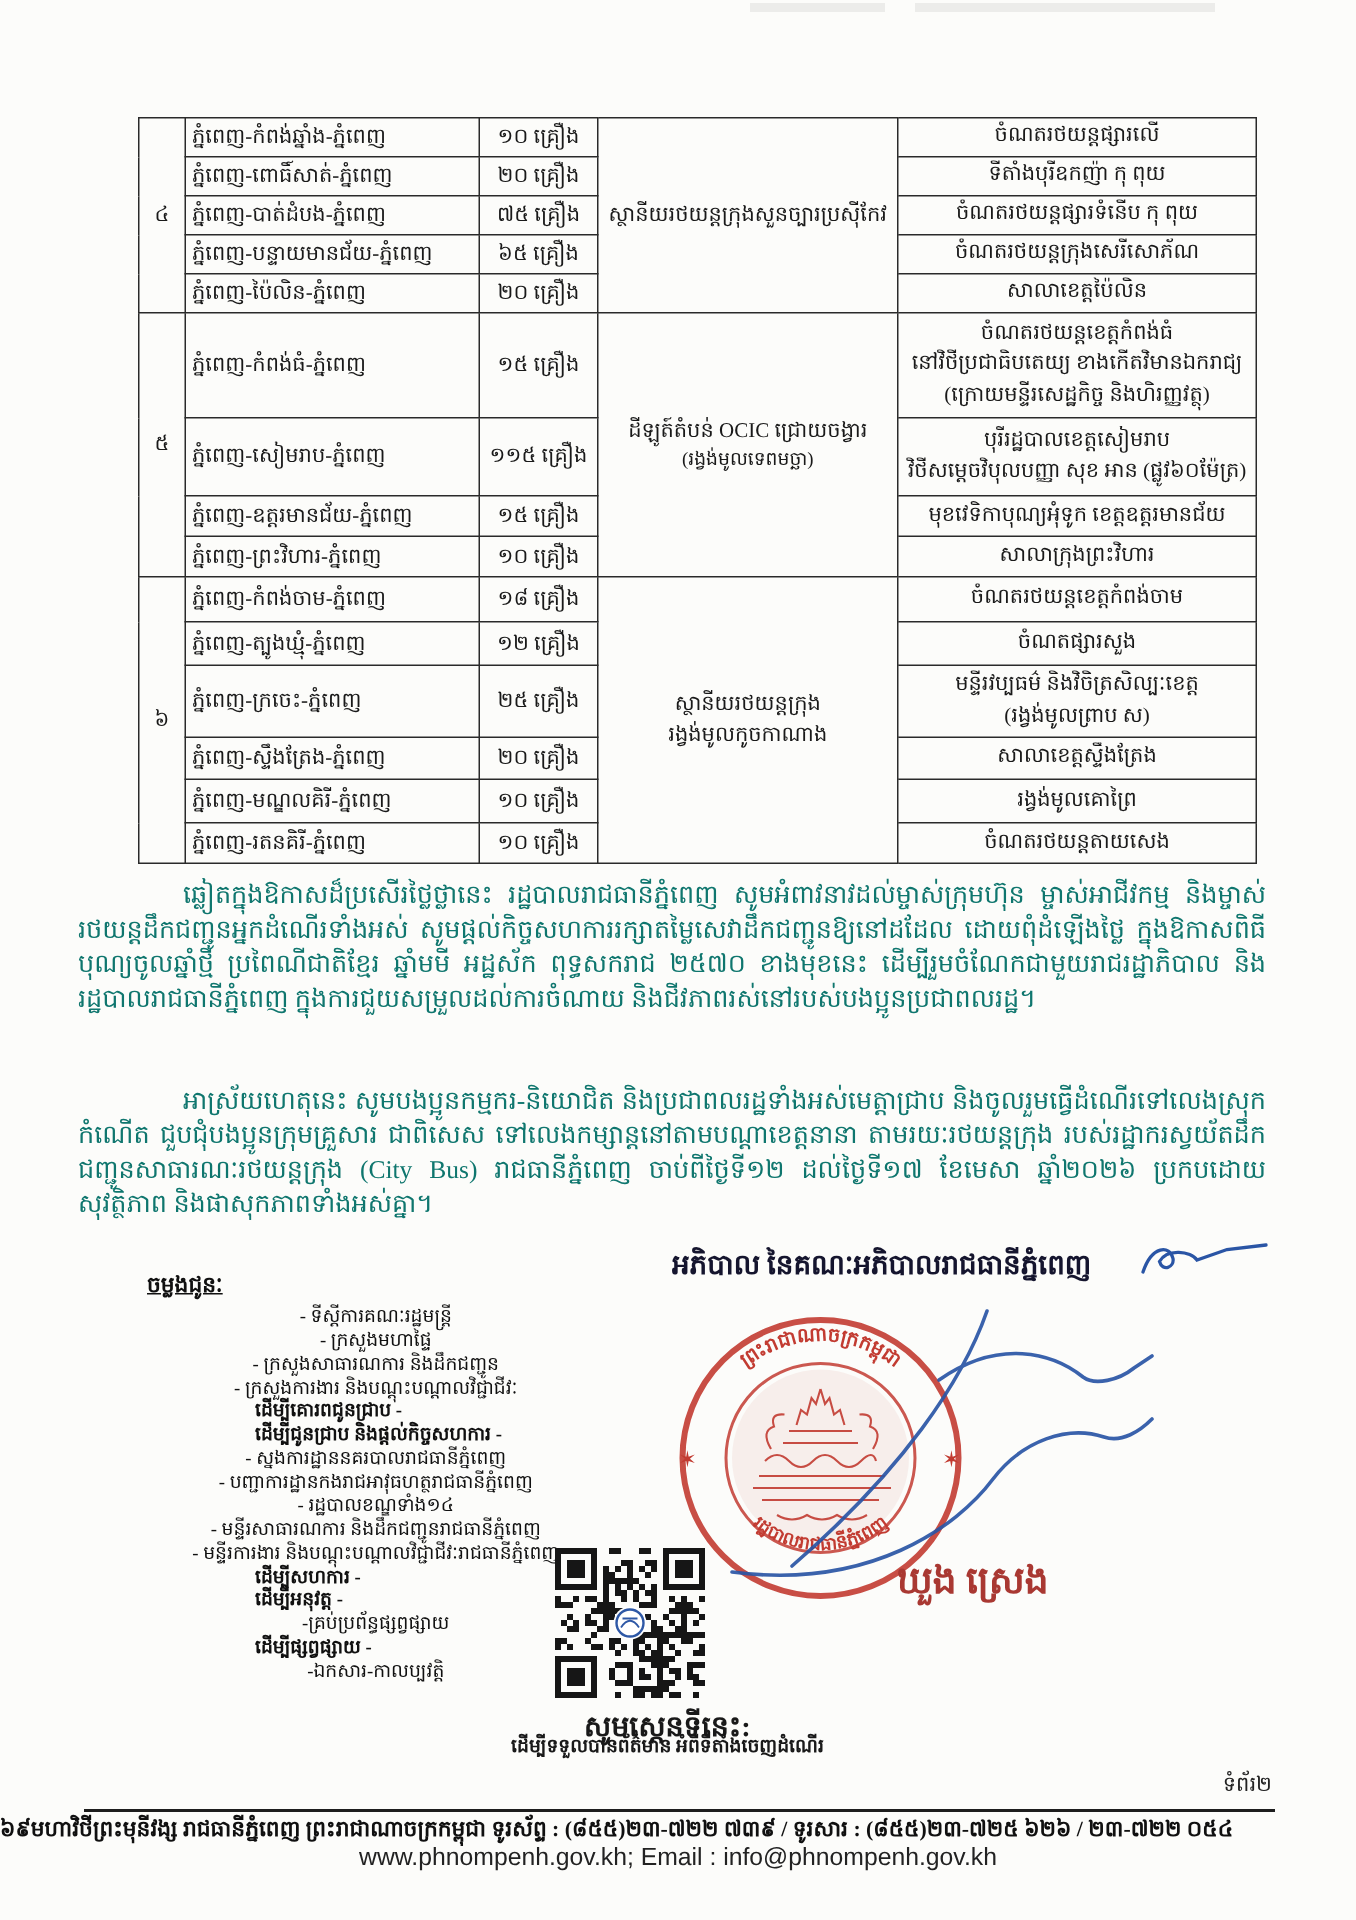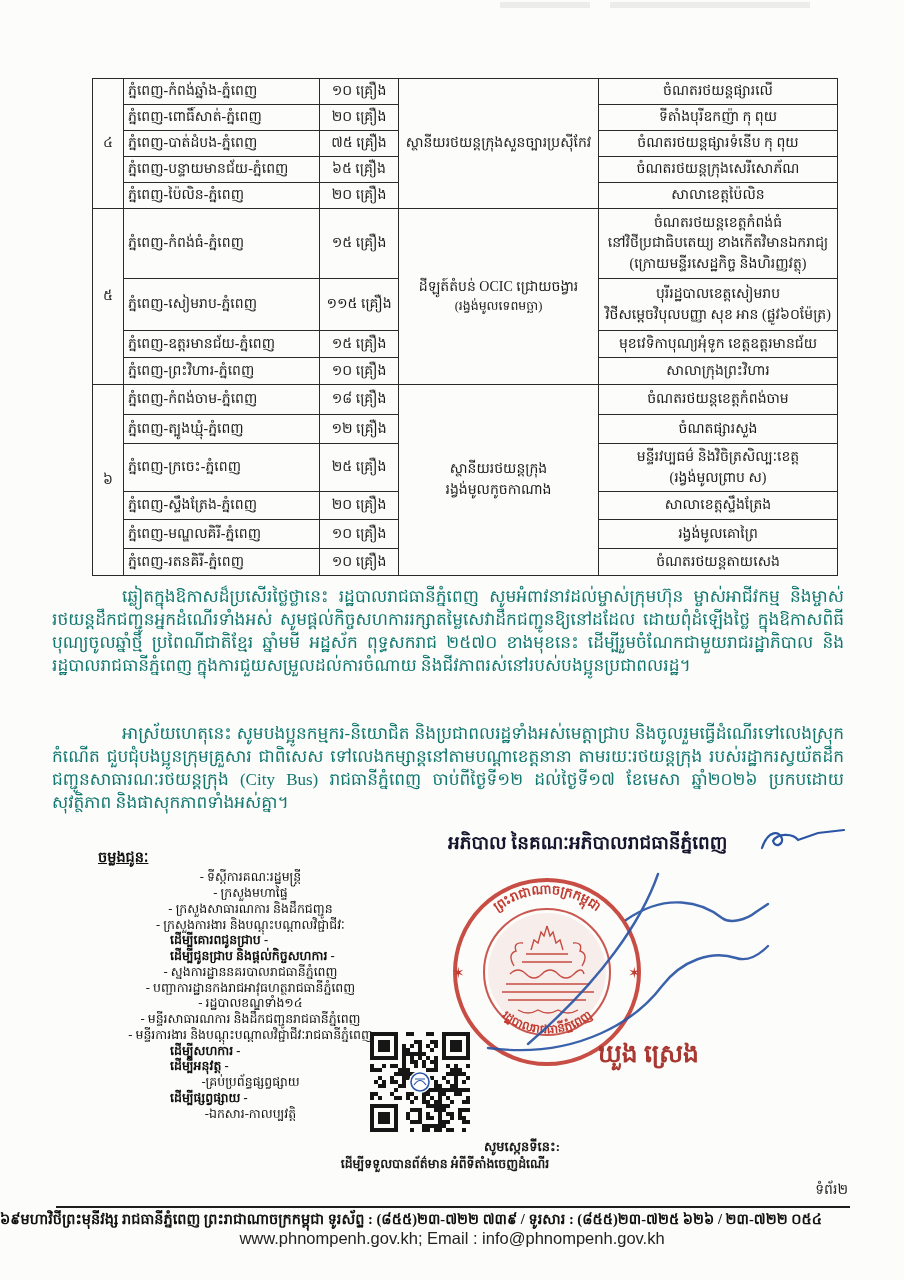--- a/index.html
+++ b/index.html
@@ -27,21 +27,21 @@
   .recipients .hdr{font-weight:bold;font-size:14.5px;text-decoration:underline;margin-bottom:4px;}
   .recipients .item{margin:0;text-align:center;}
   .recipients .note{margin-left:72px;font-weight:bold;}
   
   .sig-title{position:absolute;left:448px;top:831px;font-size:18.5px;font-weight:bold;color:#15152e;white-space:nowrap;}
   .sig-flourish{position:absolute;left:756px;top:826px;}
   .seal-box{position:absolute;left:430px;top:862px;width:340px;height:215px;}
   .sig-name{position:absolute;left:598px;top:998px;font-size:25px;font-weight:bold;color:#a93832;white-space:nowrap;margin-top:40px;}
   
   .qr{position:absolute;left:370px;top:1032px;width:100px;height:100px;}
-  .qr-cap1{position:absolute;left:330px;top:1138px;width:230px;text-align:right;font-weight:bold;font-size:13px;}
+  .qr-cap1{position:absolute;left:330px;top:1138px;width:230px;text-align:center;font-weight:bold;font-size:19px;}
   .qr-cap2{position:absolute;left:260px;top:1156px;width:370px;text-align:center;font-weight:bold;font-size:12.5px;white-space:nowrap;}
   
   .page-num{position:absolute;right:56px;top:1180px;font-size:14px;color:#222;}
   .footer-rule{position:absolute;left:56px;right:54px;top:1206px;border-top:2.2px solid #1d1d1d;}
   .footer-khmer{position:absolute;left:0;top:1210px;width:748px;text-align:center;font-size:14.5px;font-weight:bold;color:#101010;white-space:nowrap;}
   .footer-web{position:absolute;left:0;top:1229px;width:904px;text-align:center;font-family:"Liberation Sans","DejaVu Sans",sans-serif;font-size:16.5px;color:#222;}
 </style>
 </head>
 <body>
 

